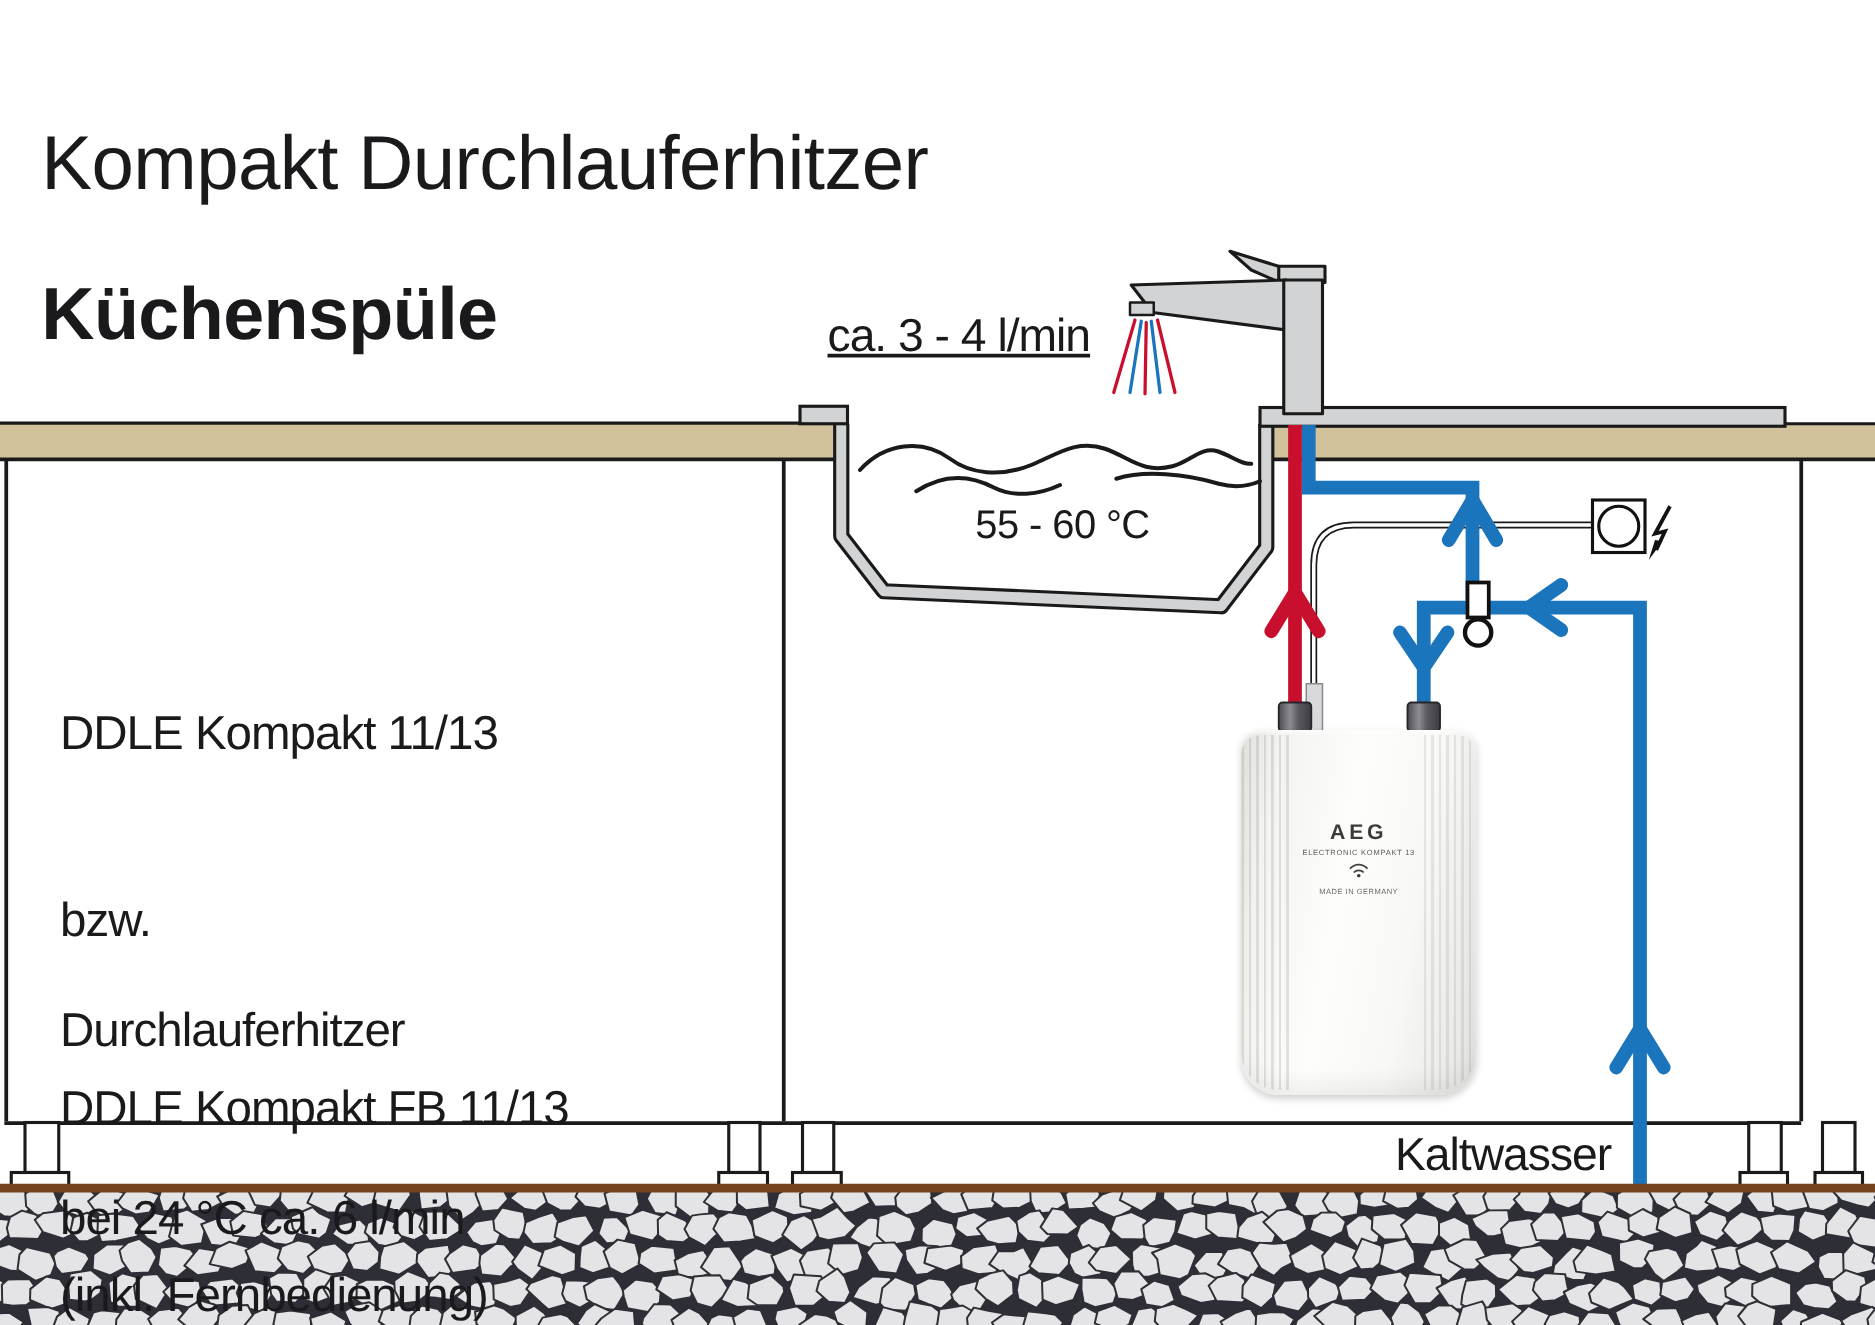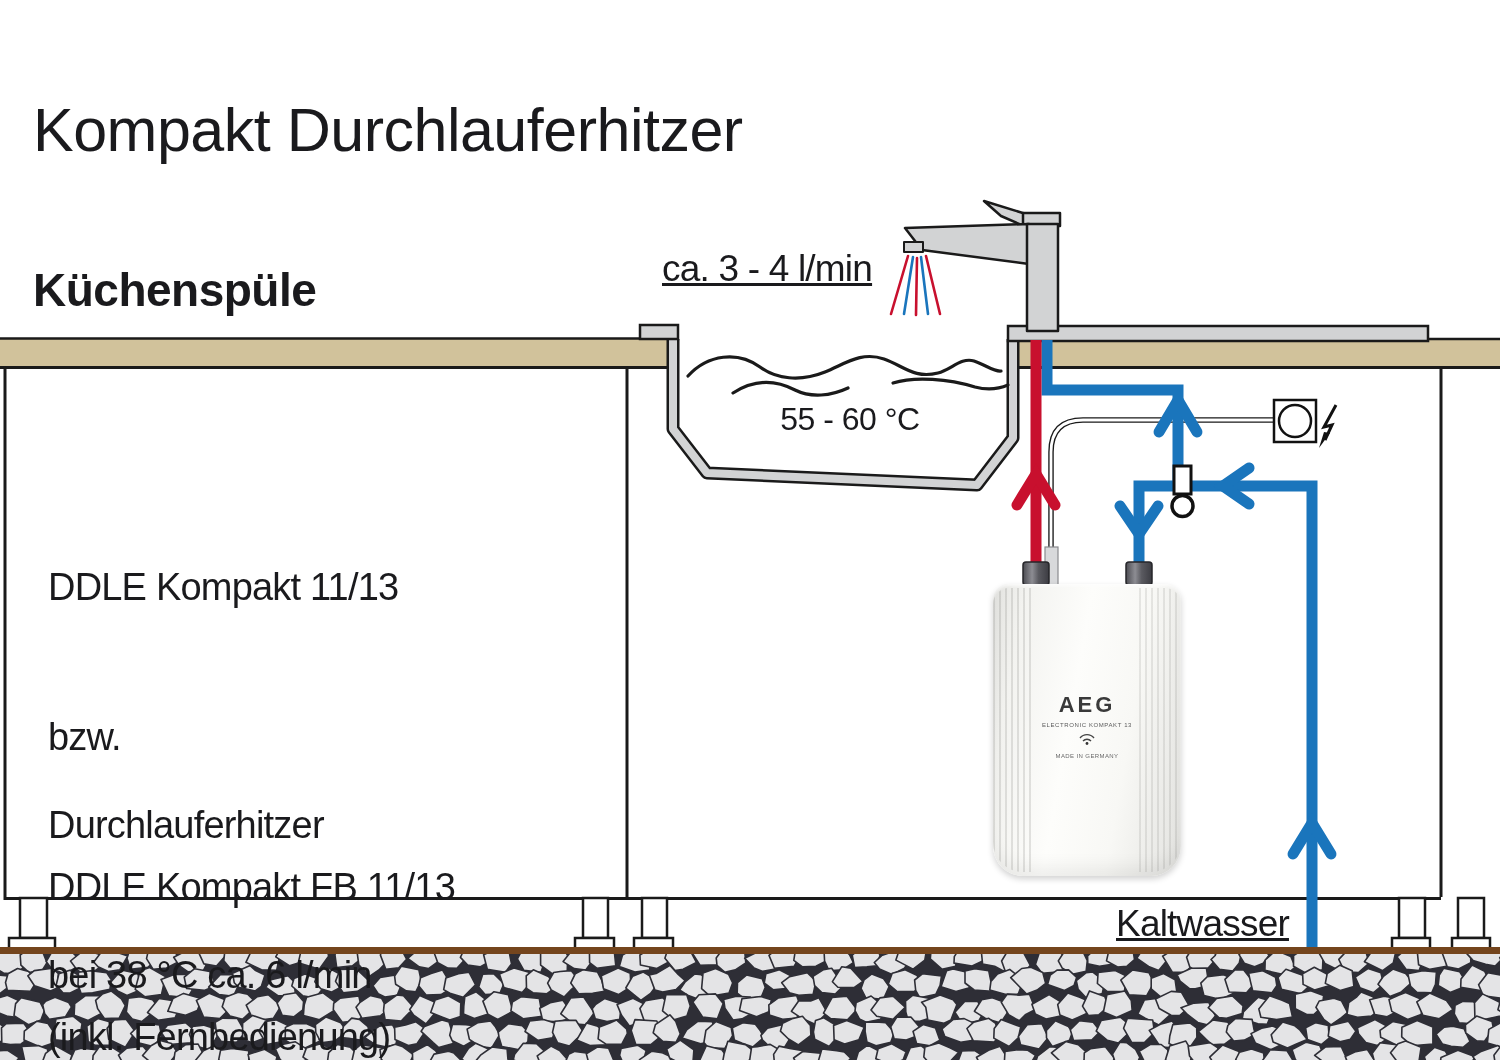--- a/index.html
+++ b/index.html
@@ -2,40 +2,40 @@
 <html><head>
 <meta charset="utf-8">
 <style>
   html,body{margin:0;padding:0;background:#ffffff;}
   #stage{position:relative;width:1500px;height:1060px;background:#ffffff;overflow:hidden;
          font-family:"Liberation Sans","DejaVu Sans",sans-serif;color:#1a1a1d;}
   #diagram-svg{position:absolute;left:0;top:0;width:1500px;height:1060px;}
   .txt{position:absolute;white-space:pre;color:#1a1a1d;}
   #title{left:33px;top:4px;line-height:1.32;}
   #title .t1{font-size:61px;font-weight:400;letter-spacing:-0.5px;margin-top:44px;}
-  #title .t2{font-size:46px;font-weight:700;letter-spacing:-0.5px;margin-top:47px;}
+  #title .t2{font-size:59px;font-weight:700;letter-spacing:-0.5px;}
   #flow-label{left:662px;top:248px;font-size:37px;letter-spacing:-0.8px;text-decoration:underline;}
   #temp-label{left:700px;top:401px;width:300px;text-align:center;font-size:32px;letter-spacing:-0.5px;}
-  #cold-label{left:1116px;top:903px;font-size:37px;letter-spacing:-0.8px;text-decoration:underline;}
+  #cold-label{left:1116px;top:903px;font-size:37px;letter-spacing:-0.8px;}
   .info{left:48px;font-size:38px;letter-spacing:-0.8px;line-height:50px;}
   #info-device{top:462px;}
   #info-mix{top:700px;}
   
   #heater{position:absolute;left:993px;top:584px;width:188px;height:292px;
     border-radius:16px 16px 30px 30px;
     background:linear-gradient(100deg,#e3e3e0 0%,#f3f3f0 14%,#fdfdfb 42%,#f8f8f5 68%,#e7e7e4 94%,#dfdfdc 100%);
     box-shadow:0 3px 6px rgba(0,0,0,0.18), inset 0 -10px 16px rgba(0,0,0,0.06), inset 0 2px 3px rgba(255,255,255,0.8);
     }
   #heater .ridges-l,#heater .ridges-r{position:absolute;top:4px;bottom:4px;width:42px;pointer-events:none;}
   #heater .ridges-l{left:0;border-radius:16px 0 0 30px;
     background:repeating-linear-gradient(90deg,rgba(90,90,85,0.16) 0 2px,rgba(255,255,255,0) 2px 6px);}
   #heater .ridges-r{right:0;border-radius:0 16px 30px 0;
     background:repeating-linear-gradient(90deg,rgba(90,90,85,0.13) 0 2px,rgba(255,255,255,0) 2px 6px);}
   #heater .label{position:absolute;left:0;right:0;top:72px;text-align:center;}
-  #heater .brand{font-size:22px;font-weight:700;letter-spacing:3px;color:#3a3a3a;margin-top:36px;}
+  #heater .brand{font-size:17px;font-weight:700;letter-spacing:3px;color:#3a3a3a;}
   #heater .model{font-size:6px;letter-spacing:0.6px;color:#5a5a5a;margin-top:4px;}
   #heater .origin{font-size:6px;letter-spacing:0.4px;color:#6a6a6a;margin-top:4px;}
   #heater .wifi{margin-top:3px;}
 </style>
 </head>
 <body>
 
 <div id="stage">
 
   <svg id="diagram-svg" viewBox="0 0 1500 1060">
@@ -482,16 +482,16 @@
   <div id="cold-label" class="txt">Kaltwasser</div>
 
   <div id="info-device" class="txt info">
     <div>DDLE Kompakt 11/13</div>
     <div>bzw.</div>
     <div>DDLE Kompakt FB 11/13</div>
     <div>(inkl. Fernbedienung)</div>
   </div>
   <div id="info-mix" class="txt info">
     <div>Durchlauferhitzer</div>
-    <div>bei 38 °C ca. 6 l/min</div>
+    <div>bei 24 °C ca. 6 l/min</div>
   </div>
 
 </div>
 
 </body></html>

